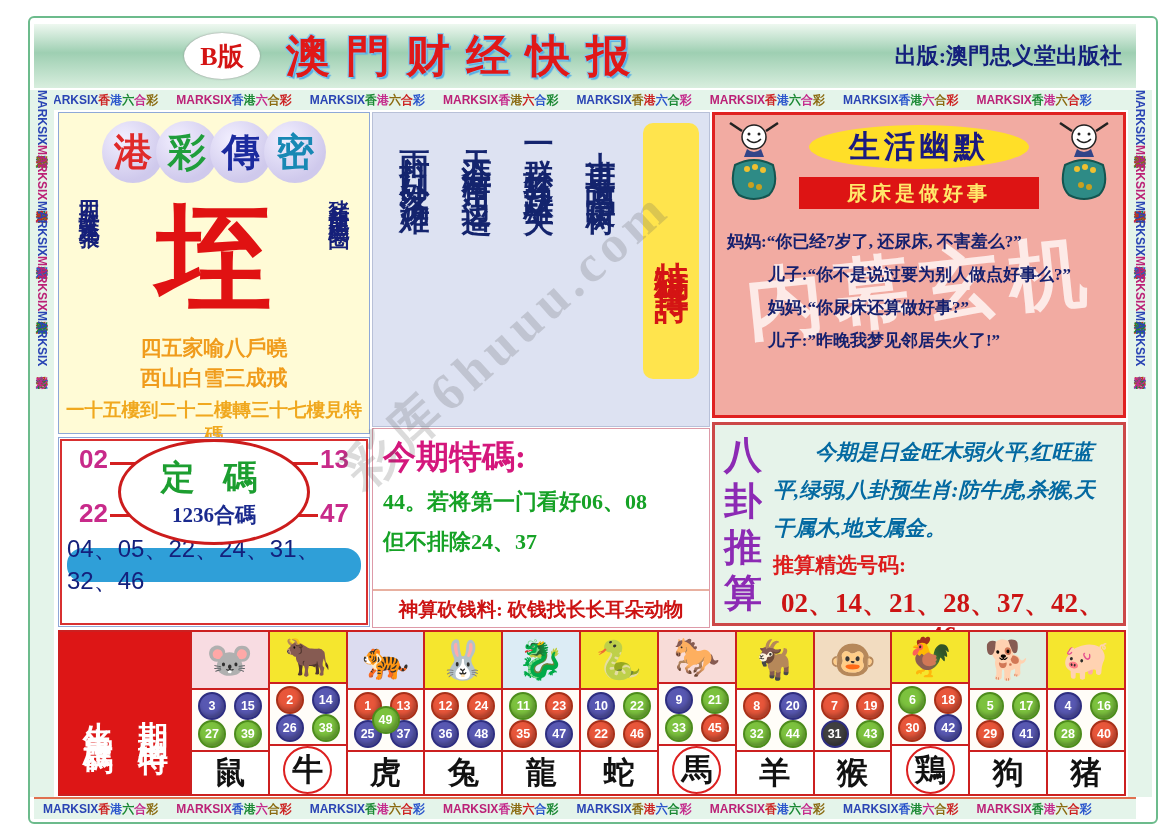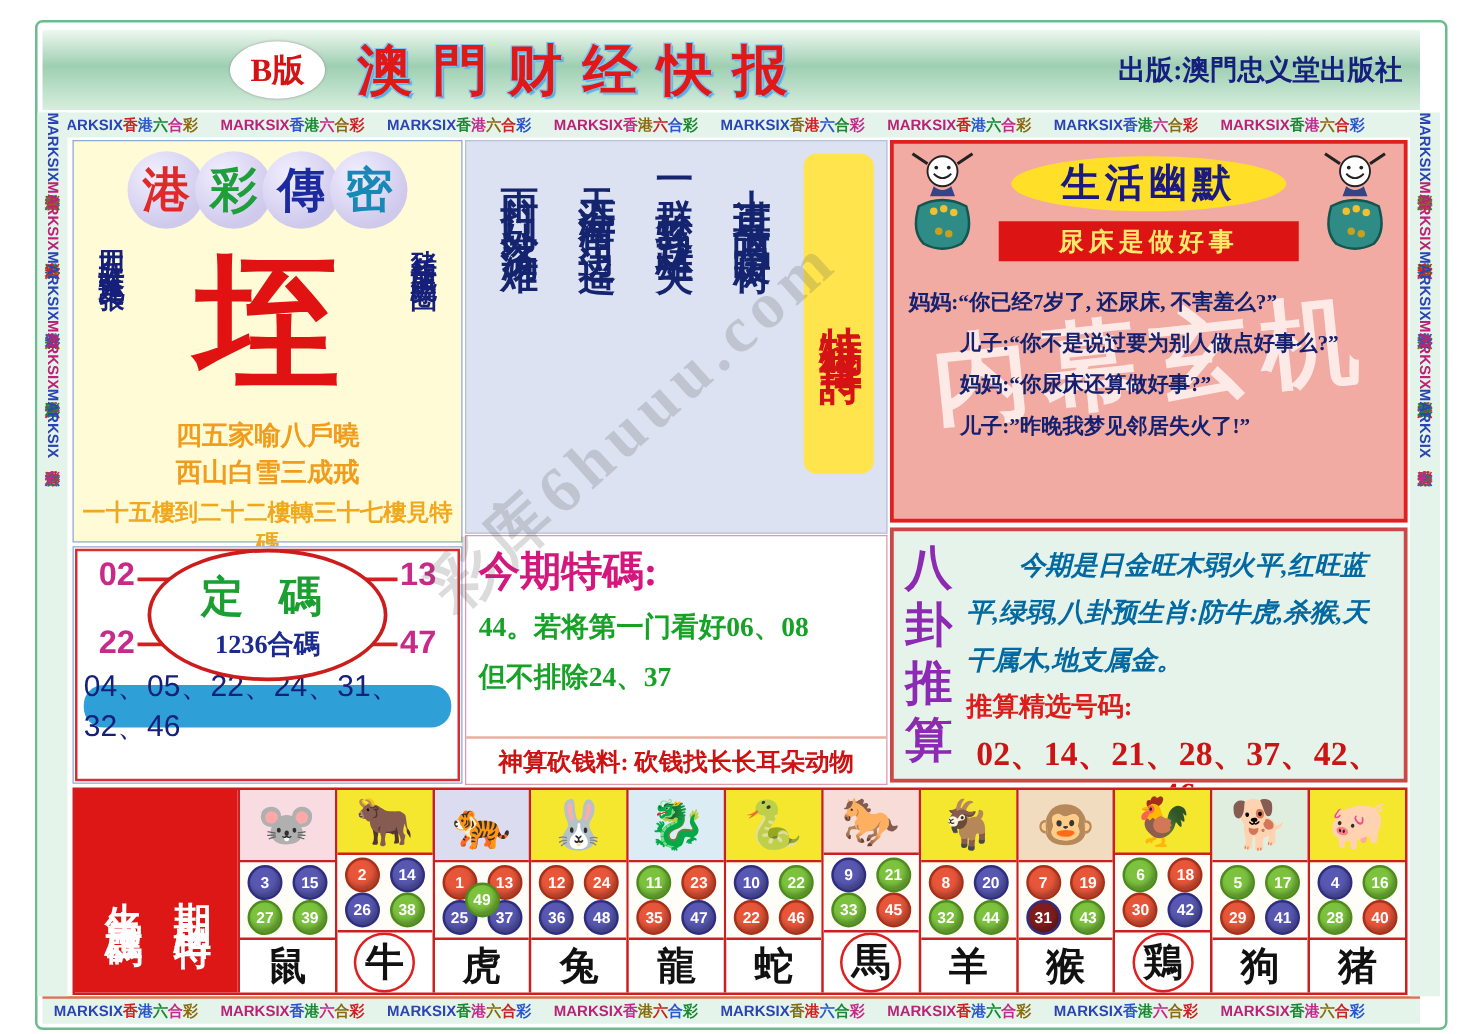--- a/index.html
+++ b/index.html
@@ -338,21 +338,21 @@
       </div>
       <div class="z-name">
         <span>羊</span>
       </div>
     </div>
     <div class="z-col">
       <div class="z-animal" style="background: rgb(242, 220, 192);">🐵</div>
       <div class="z-nums">
         <span class="ball" style="background: rgb(232, 86, 58); border: 2px solid rgb(168, 48, 24);">7</span>
         <span class="ball" style="background: rgb(232, 86, 58); border: 2px solid rgb(168, 48, 24);">19</span>
-        <span class="ball" style="background: #7f1d1d; border: 2px solid rgb(46, 46, 128);">31</span>
+        <span class="ball" style="background: #404040; border: 2px solid rgb(46, 46, 128);">31</span>
         <span class="ball" style="background: rgb(124, 194, 62); border: 2px solid rgb(77, 140, 28);">43</span>
       </div>
       <div class="z-name">
         <span>猴</span>
       </div>
     </div>
     <div class="z-col">
       <div class="z-animal" style="background: rgb(245, 230, 46);">🐓</div>
       <div class="z-nums">
         <span class="ball" style="background: rgb(124, 194, 62); border: 2px solid rgb(77, 140, 28);">6</span>

